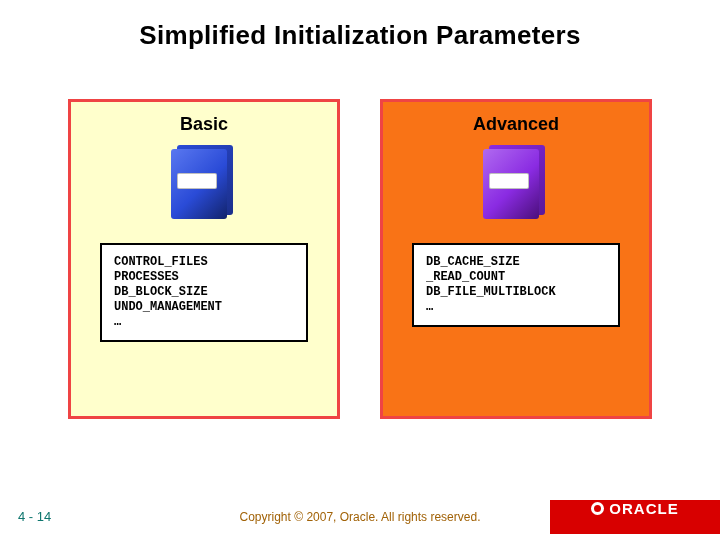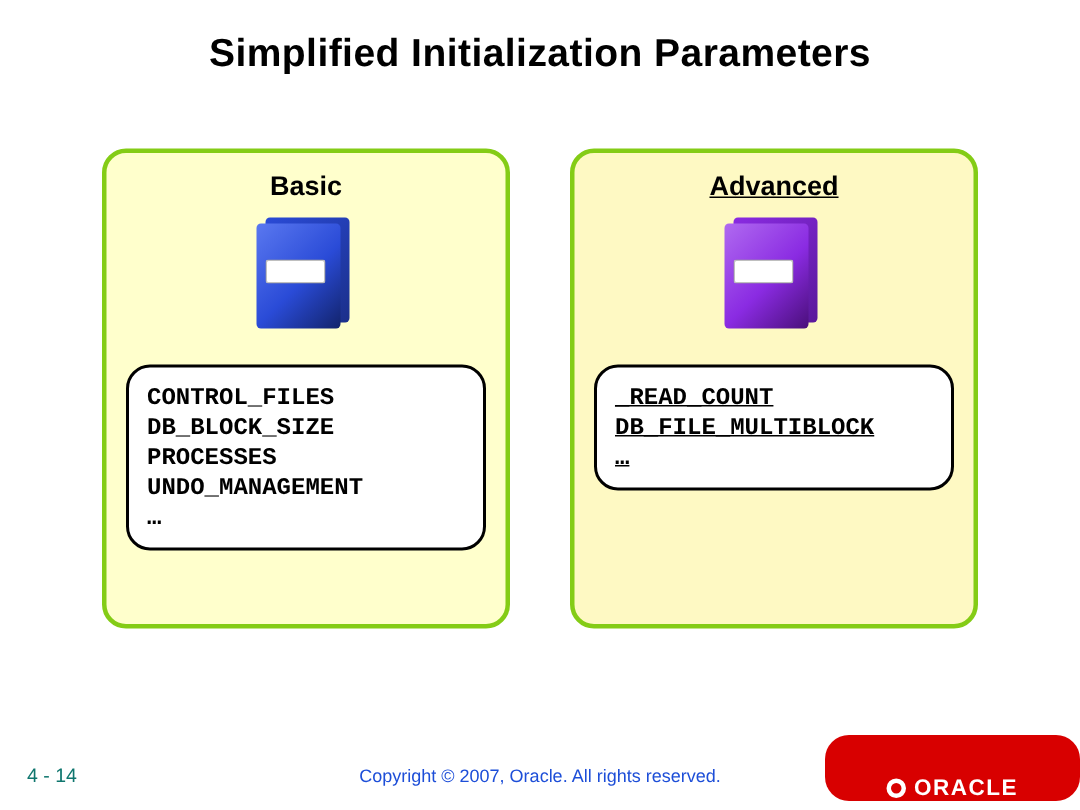--- a/index.html
+++ b/index.html
@@ -1,72 +1,73 @@
 <!DOCTYPE html>
 <html><head>
 <meta charset="utf-8">
 <style>
-  * { box-sizing: border-box; margin: 0; padding: 0; border-radius: 16px; }
+  * { box-sizing: border-box; margin: 0; padding: 0; }
   html, body { width: 720px; height: 540px; background: #fff; font-family: Arial, Helvetica, sans-serif; }
   .slide { width: 720px; height: 540px; position: relative; }
   .title { text-align: center; font-size: 26px; font-weight: bold; color: #000; padding-top: 20px; letter-spacing: 0.3px; }
   .panels { display: flex; justify-content: center; gap: 40px; margin-top: 48px; }
-  .panel { width: 272px; height: 320px; border: 3px solid #84cc16; position: relative; display: flex; flex-direction: column; align-items: center; padding: 12px 16px 12px 16px; }
+  .panel { width: 272px; height: 320px; border: 3px solid #ef4444; position: relative; display: flex; flex-direction: column; align-items: center; padding: 12px 16px 12px 16px; }
   .panel.basic { background: #ffffcc; }
-  .panel.advanced { background: #fef9c3; text-decoration: underline; }
+  .panel.advanced { background: #f97316; }
   .panel-title { font-weight: bold; font-size: 18px; margin-bottom: 10px; }
   .book { width: 66px; height: 76px; position: relative; margin-bottom: 22px; }
   .book .back { position: absolute; left: 6px; top: 0; width: 56px; height: 70px; border-radius: 3px; }
   .book .front { position: absolute; left: 0; top: 4px; width: 56px; height: 70px; border-radius: 3px; }
   .book .label { position: absolute; left: 6px; top: 28px; width: 40px; height: 16px; background: #fff; border-radius: 2px; border: 1px solid rgba(0,0,0,0.25); }
   .book.blue .back { background: linear-gradient(135deg, #2a4bd7 0%, #1b2f8a 100%); }
   .book.blue .front { background: linear-gradient(135deg, #5a78f0 0%, #2a4bd7 55%, #12236b 100%); }
   .book.purple .back { background: linear-gradient(135deg, #8a2be2 0%, #5a189a 100%); }
   .book.purple .front { background: linear-gradient(135deg, #b06af0 0%, #8a2be2 55%, #4a0f7a 100%); }
-  .param-box { border: 2px solid #000; background: #fff; width: 240px; padding: 10px 12px; font-family: "Courier New", monospace; font-size: 16px; font-weight: bold; line-height: 1.25; }
+  .param-box { border: 2px solid #000; background: #fff; width: 208px; padding: 10px 12px; font-family: "Courier New", monospace; font-size: 12px; font-weight: bold; line-height: 1.25; }
   .param-line { white-space: pre; }
   .footer { position: absolute; bottom: 0; left: 0; right: 0; height: 40px; }
-  .footer-bar { position: absolute; right: 0; bottom: 6px; width: 170px; height: 44px; background: #d80000; display: flex; align-items: flex-end; justify-content: center; }
+  .footer-bar { position: absolute; right: 0; bottom: 6px; width: 170px; height: 34px; background: #d80000; display: flex; align-items: flex-start; justify-content: center; }
   .oracle-logo { color: #fff; font-weight: bold; font-size: 15px; letter-spacing: 1px; font-family: Arial, sans-serif; display: flex; align-items: center; gap: 5px; }
   .oracle-o { display: inline-block; width: 13px; height: 13px; border: 3px solid #fff; border-radius: 50%; }
   .page-num { position: absolute; left: 18px; bottom: 16px; font-size: 13px; color: #0f766e; }
-  .copyright { position: absolute; left: 0; right: 0; bottom: 16px; text-align: center; font-size: 12px; color: #1d4ed8; }
+  .copyright { position: absolute; left: 0; right: 0; bottom: 16px; text-align: center; font-size: 12px; color: #a16207; }
 </style>
 </head>
 <body>
 
 <div class="slide">
   <div class="title">Simplified Initialization Parameters</div>
 
   <div class="panels">
 
     <div class="panel basic">
       <div class="panel-title">Basic</div>
       <div class="book blue">
         <div class="back"></div>
           <div class="front"></div>
           <div class="label"></div>
       </div>
       <div class="param-box">
         <div class="param-line">CONTROL_FILES</div>
+        <div class="param-line">PROCESSES</div>
         <div class="param-line">DB_BLOCK_SIZE</div>
-        <div class="param-line">PROCESSES</div>
         <div class="param-line">UNDO_MANAGEMENT</div>
         <div class="param-line">…</div>
       </div>
     </div>
 
     <div class="panel advanced">
       <div class="panel-title">Advanced</div>
       <div class="book purple">
         <div class="back"></div>
           <div class="front"></div>
           <div class="label"></div>
       </div>
       <div class="param-box">
+        <div class="param-line">DB_CACHE_SIZE</div>
         <div class="param-line">_READ_COUNT</div>
         <div class="param-line">DB_FILE_MULTIBLOCK</div>
         <div class="param-line">…</div>
       </div>
     </div>
 
   </div>
 
   <div class="footer">
     <div class="page-num">4 - 14</div>

